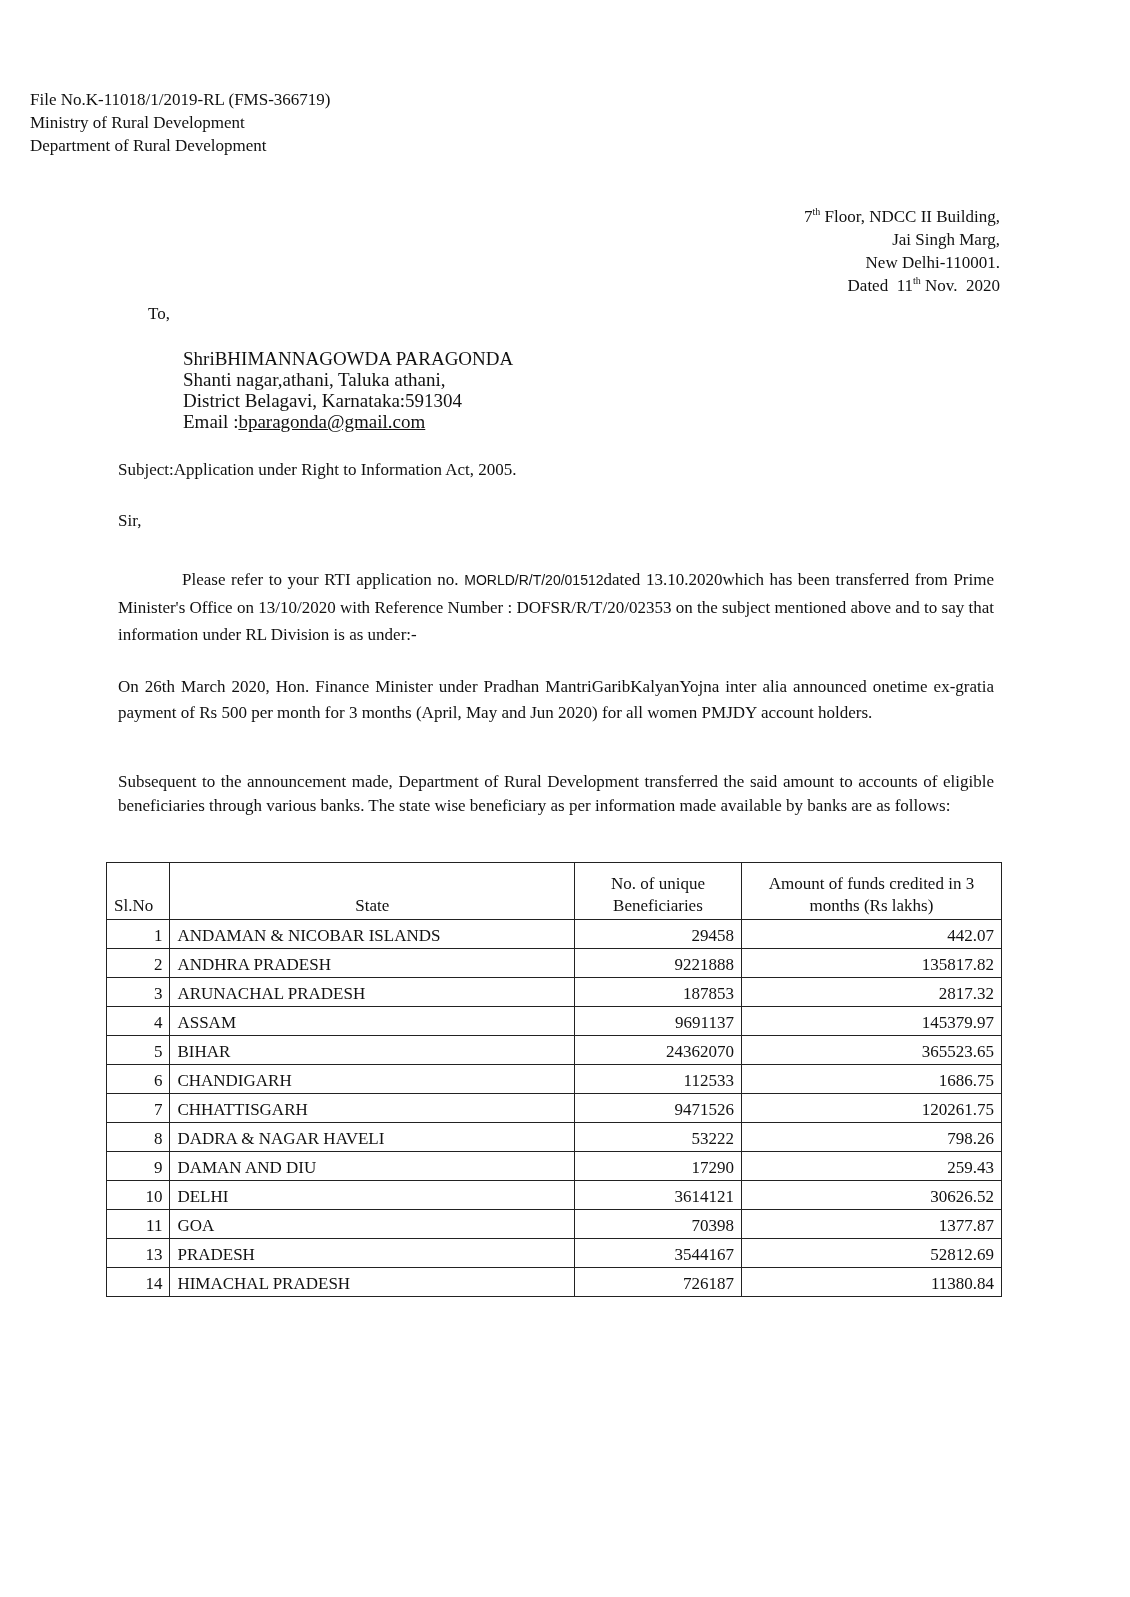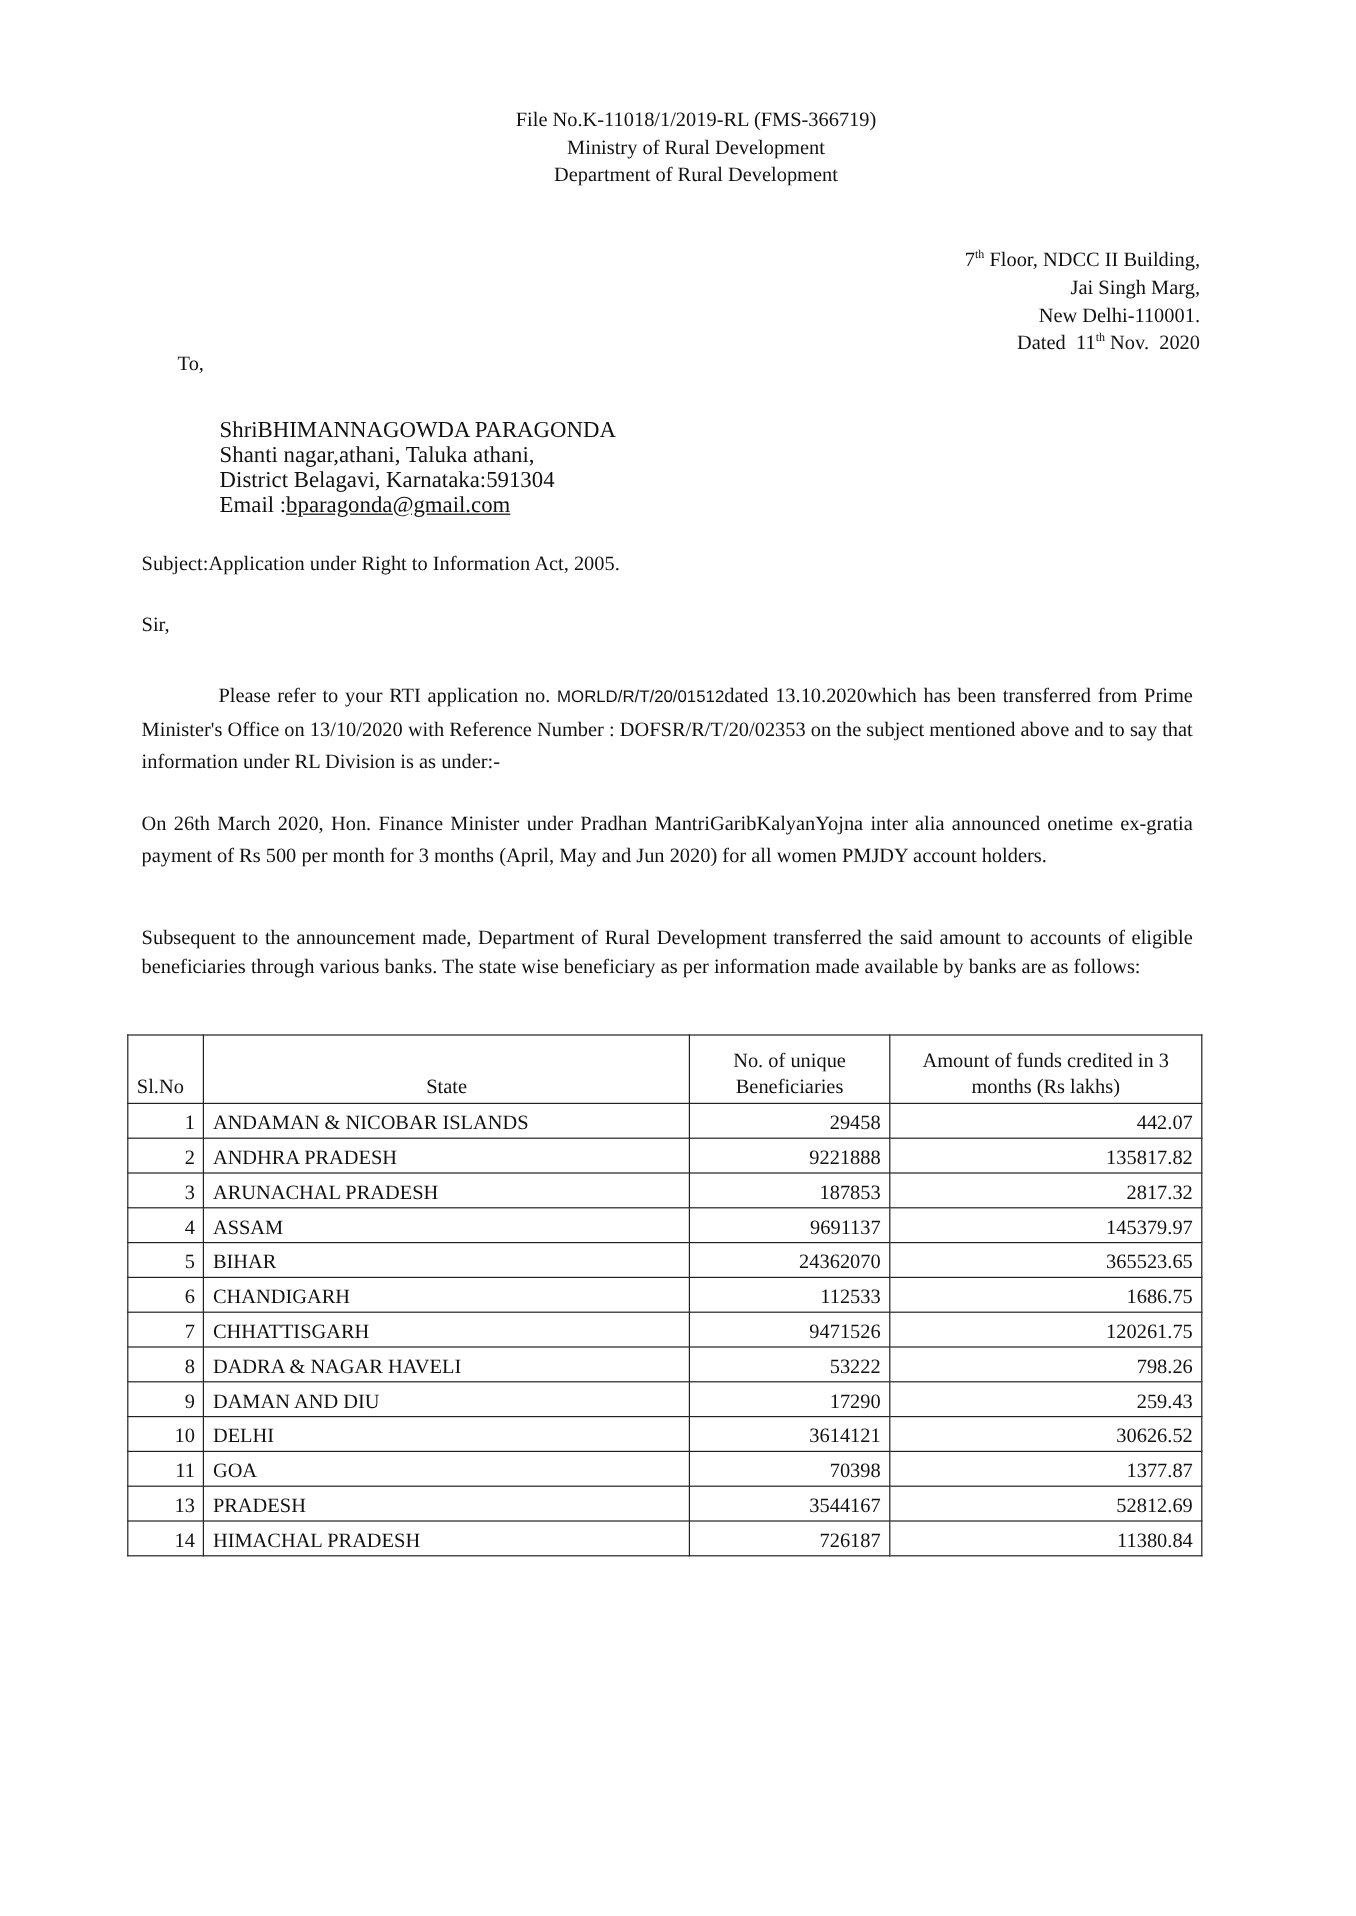--- a/index.html
+++ b/index.html
@@ -2,25 +2,25 @@
 <html><head>
   <meta charset="utf-8">
   <style>
     html, body { margin: 0; padding: 0; background: #ffffff; }
     body {
       width: 1130px; height: 1597px; position: relative; overflow: hidden;
       font-family: "Liberation Serif", "DejaVu Serif", serif; color: #111;
       font-size: 17px;
     }
     .abs { position: absolute; }
-    .center-block { left: 0; width: 1130px; top: 88px; text-align: center; line-height: 23px; font-size: 17px; }
+    .center-block { left: 0; width: 1130px; top: 88px; text-align: left; line-height: 23px; font-size: 17px; }
     .center-block div { margin-left: 30px; }
     .addr-block { right: 130px; top: 205px; text-align: right; line-height: 23px; font-size: 17px; }
     sup { font-size: 10px; vertical-align: 7px; line-height: 0; }
-    .to { left: 148px; top: 293px; }
+    .to { left: 148px; top: 304px; }
     .recipient { left: 183px; top: 348px; line-height: 21px; font-size: 19px; }
     .recipient .email { text-decoration: underline; }
     .subject { left: 118px; top: 460px; }
     .salutation { left: 118px; top: 511px; }
     .para { left: 118px; width: 876px; text-align: justify; line-height: 27px; }
     .p1 { top: 566px; text-indent: 64px; }
     .p1 .mono { font-family: "Liberation Sans", "DejaVu Sans", sans-serif; font-size: 14px; }
     .p2 { top: 674px; line-height: 26px; }
     .p3 { top: 770px; line-height: 24px; }
     table.tbl {

